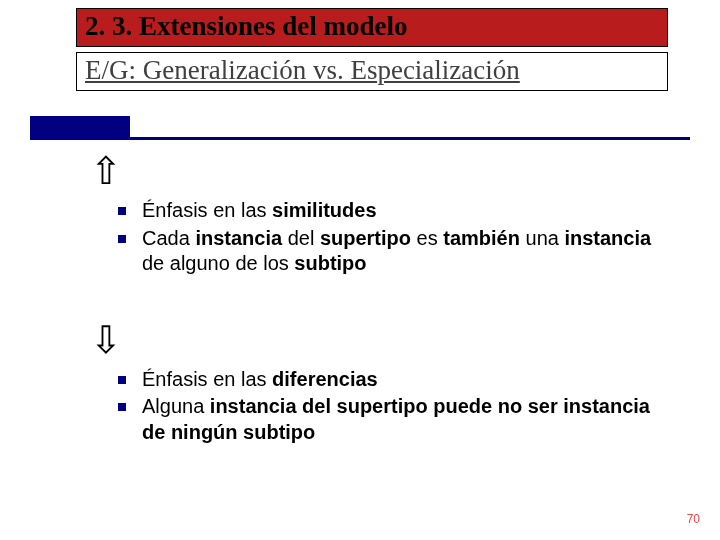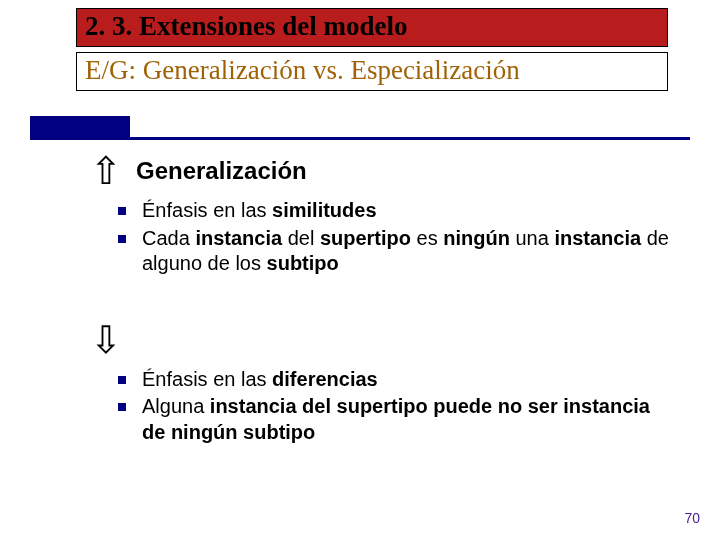--- a/index.html
+++ b/index.html
@@ -32,23 +32,24 @@
     z-index: 3;
   }
   .subtitle-box {
     position: absolute;
     left: 76px;
     top: 52px;
     width: 574px;
     border: 1.5px solid #000;
     padding: 2px 8px 4px 8px;
     font-size: 27px;
-    color: #a16207;
+    color: #404040;
     background: #fff;
     z-index: 3;
+    text-decoration: underline;
   }
   
   .deco-block {
     position: absolute;
     left: 30px;
     top: 116px;
     width: 100px;
     height: 22px;
     background: #000080;
     z-index: 1;
@@ -113,22 +114,22 @@
     width: 8px;
     height: 8px;
     background: #000080;
   }
   .b { font-weight: bold; margin-top: 34px; }
   .slide-number {
     position: absolute;
     right: 20px;
     bottom: 14px;
     font-family: Arial, sans-serif;
-    font-size: 14px;
-    color: #4c1d95;
+    font-size: 12px;
+    color: #ef4444;
   }
 </style>
 </head>
 <body>
 
 <div class="slide">
 
   <div class="title-box">
     <span>2. 3. Extensiones del modelo</span>
   </div>
@@ -137,28 +138,27 @@
     <span>E/G: Generalización vs. Especialización</span>
   </div>
 
   <div class="deco-block"></div>
   <div class="deco-line"></div>
 
   <div class="content">
 
     <div class="section-head">
       <span class="arrow">⇧</span>
-      <span class="section-title">Generalización</span>
     </div>
     <ul class="bullets">
       <li>
         <span>Énfasis en las </span><span class="b">similitudes</span><span></span>
       </li>
       <li>
-        <span>Cada </span><span class="b">instancia</span><span> del </span><span class="b">supertipo</span><span> es </span><span class="b">ningún</span><span> una </span><span class="b">instancia</span><span> de alguno de los </span><span class="b">subtipo</span><span></span>
+        <span>Cada </span><span class="b">instancia</span><span> del </span><span class="b">supertipo</span><span> es </span><span class="b">también</span><span> una </span><span class="b">instancia</span><span> de alguno de los </span><span class="b">subtipo</span><span></span>
       </li>
     </ul>
 
     <div class="section-head second">
       <span class="arrow">⇩</span>
     </div>
     <ul class="bullets">
       <li>
         <span>Énfasis en las </span><span class="b">diferencias</span><span></span>
       </li>

